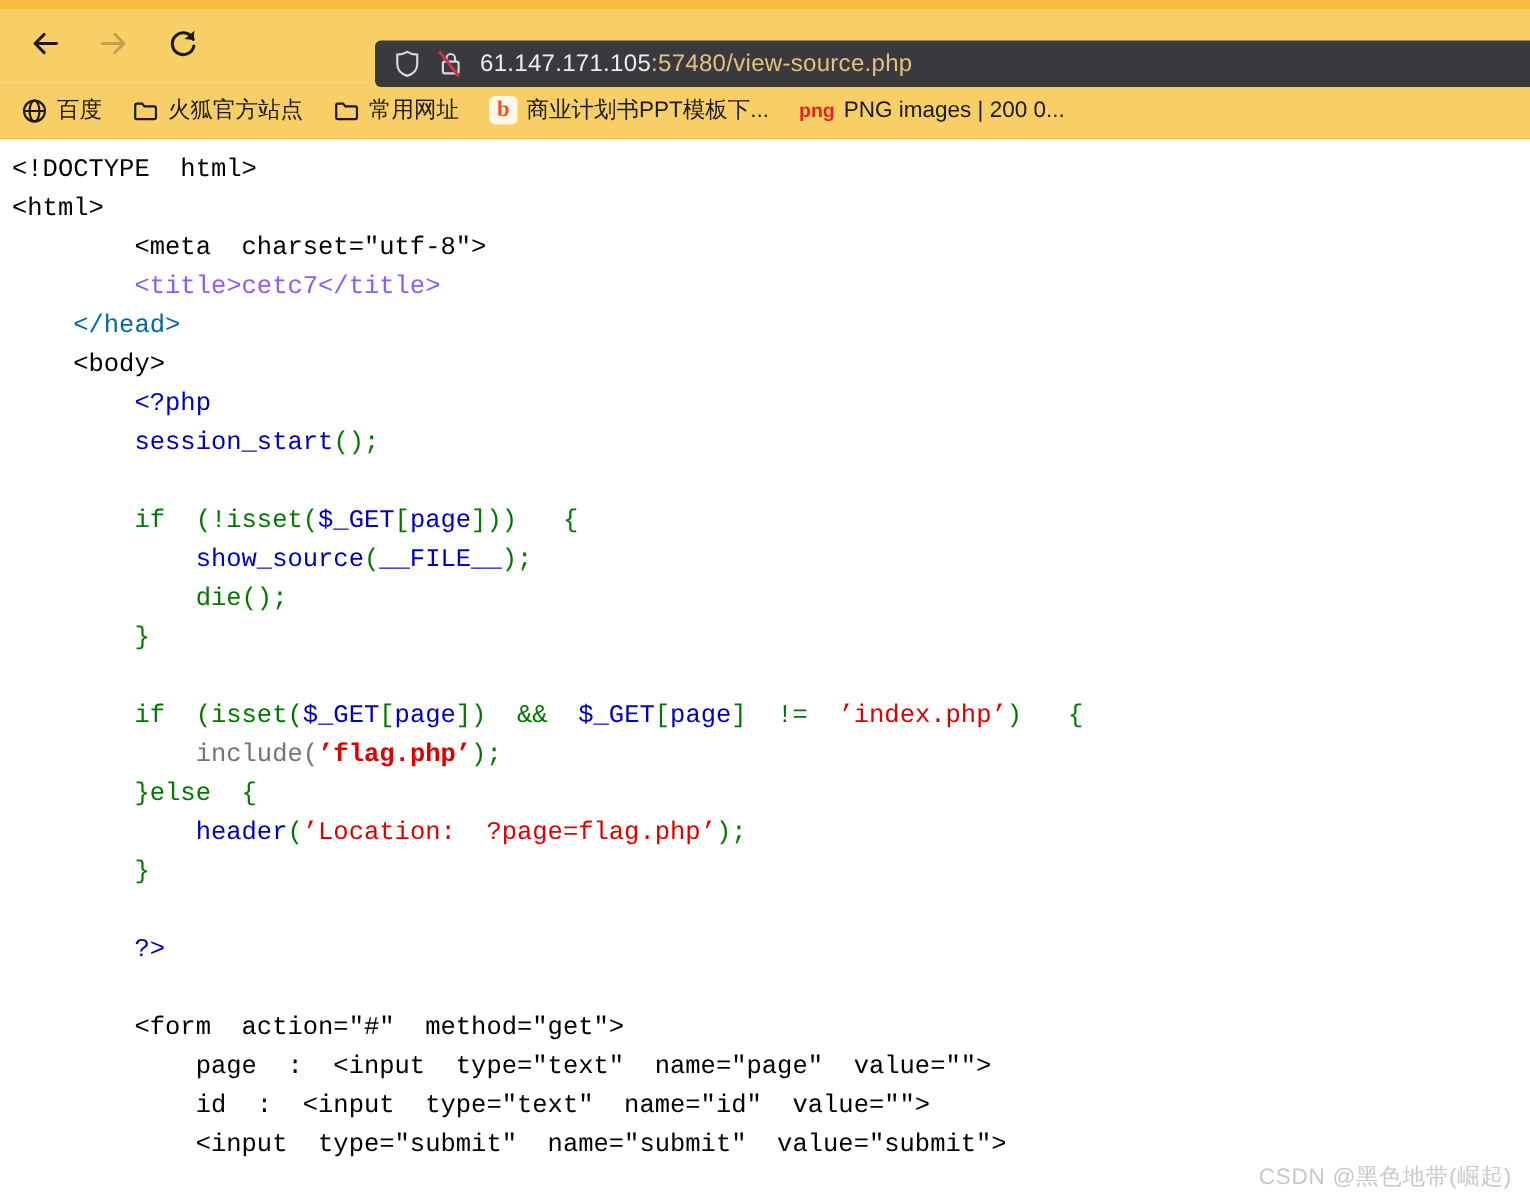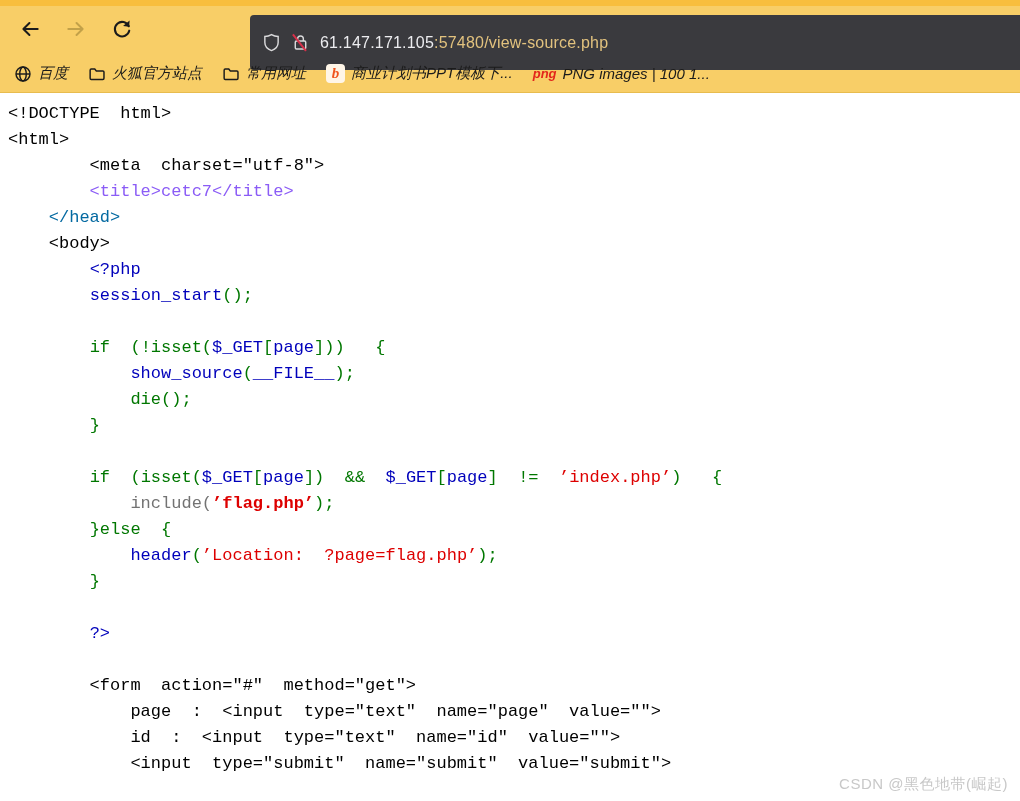--- a/index.html
+++ b/index.html
@@ -7,32 +7,32 @@
               font-family:"Liberation Sans", sans-serif; }
 
   
   .top-strip { height:6px; background:var(--chrome-strip,#F8BE3D); }
   .toolbar   { height:49px; background:var(--chrome-bar,#F8CE67);
                display:flex; align-items:center; padding-left:16px; }
   .nav-btn   { background:transparent; border:none; width:28px; height:28px;
                display:flex; align-items:center; justify-content:center;
                margin-right:18px; cursor:pointer; }
   .nav-btn.disabled { opacity:.42; }
-  .urlbar    { flex:1; margin-left:96px; height:55px; background:var(--urlbar-bg,#3A3A3E);
+  .urlbar    { flex:1; margin-left:96px; height:31px; background:var(--urlbar-bg,#3A3A3E);
                border-radius:4px 0 0 4px; display:flex; align-items:center;
                padding:0 12px;margin-top:24px; }
   .urlbar .icon { display:flex; align-items:center; margin-right:10px; }
   .url       { font-size:16px; color:#ECECEF; white-space:nowrap; letter-spacing:.2px; }
   .url-dim   { color:#E2C27E; }
 
   .bookmarks { height:38px; background:var(--chrome-bar,#F8CE67);
                border-bottom:1px solid #E8BC4E;
                display:flex; align-items:center; padding-left:14px; }
   .bm-item   { display:flex; align-items:center; margin-right:20px; cursor:pointer;
-               font-size:15px; color:#1b1b1b; white-space:nowrap;font-style:italic; }
+               font-size:15px; color:#1b1b1b; white-space:nowrap; }
   .bm-item .bm-icon { display:flex; align-items:center; margin-right:6px; }
   .b-badge   { display:inline-flex; width:19px; height:19px; border-radius:4px;
                background:#FFF6E8; color:#F0541E; font-weight:bold; font-size:15px;
                align-items:center; justify-content:center;
                font-family:"Liberation Serif", serif; }
   .png-badge { color:#E3261B; font-weight:bold; font-size:13px; letter-spacing:0;
                font-family:"Liberation Sans", sans-serif; }
 
   
   .content   { position:relative; background:#ffffff; height:707px; }
@@ -121,21 +121,21 @@
       <div class="bm-item">
         <span class="bm-icon">
           <span class="b-badge">b</span>
         </span>
         <span>商业计划书PPT模板下...</span>
       </div>
       <div class="bm-item">
         <span class="bm-icon">
           <span class="png-badge">png</span>
         </span>
-        <span>PNG images | 100 1...</span>
+        <span>PNG images | 200 0...</span>
       </div>
     </div>
 </div>
 
 <div class="content">
   <div class="code-area" id="code">
       <div class="code-line"><span style="color: rgb(0, 0, 0);">&lt;!DOCTYPE  html&gt;</span></div>
       <div class="code-line"><span style="color: rgb(0, 0, 0);">&lt;html&gt;</span></div>
       <div class="code-line"><span style="color: rgb(0, 0, 0);">        &lt;meta  charset=″utf-8″&gt;</span></div>
       <div class="code-line"><span style="color: #8b5cf6;">        &lt;title&gt;cetc7&lt;/title&gt;</span></div>

